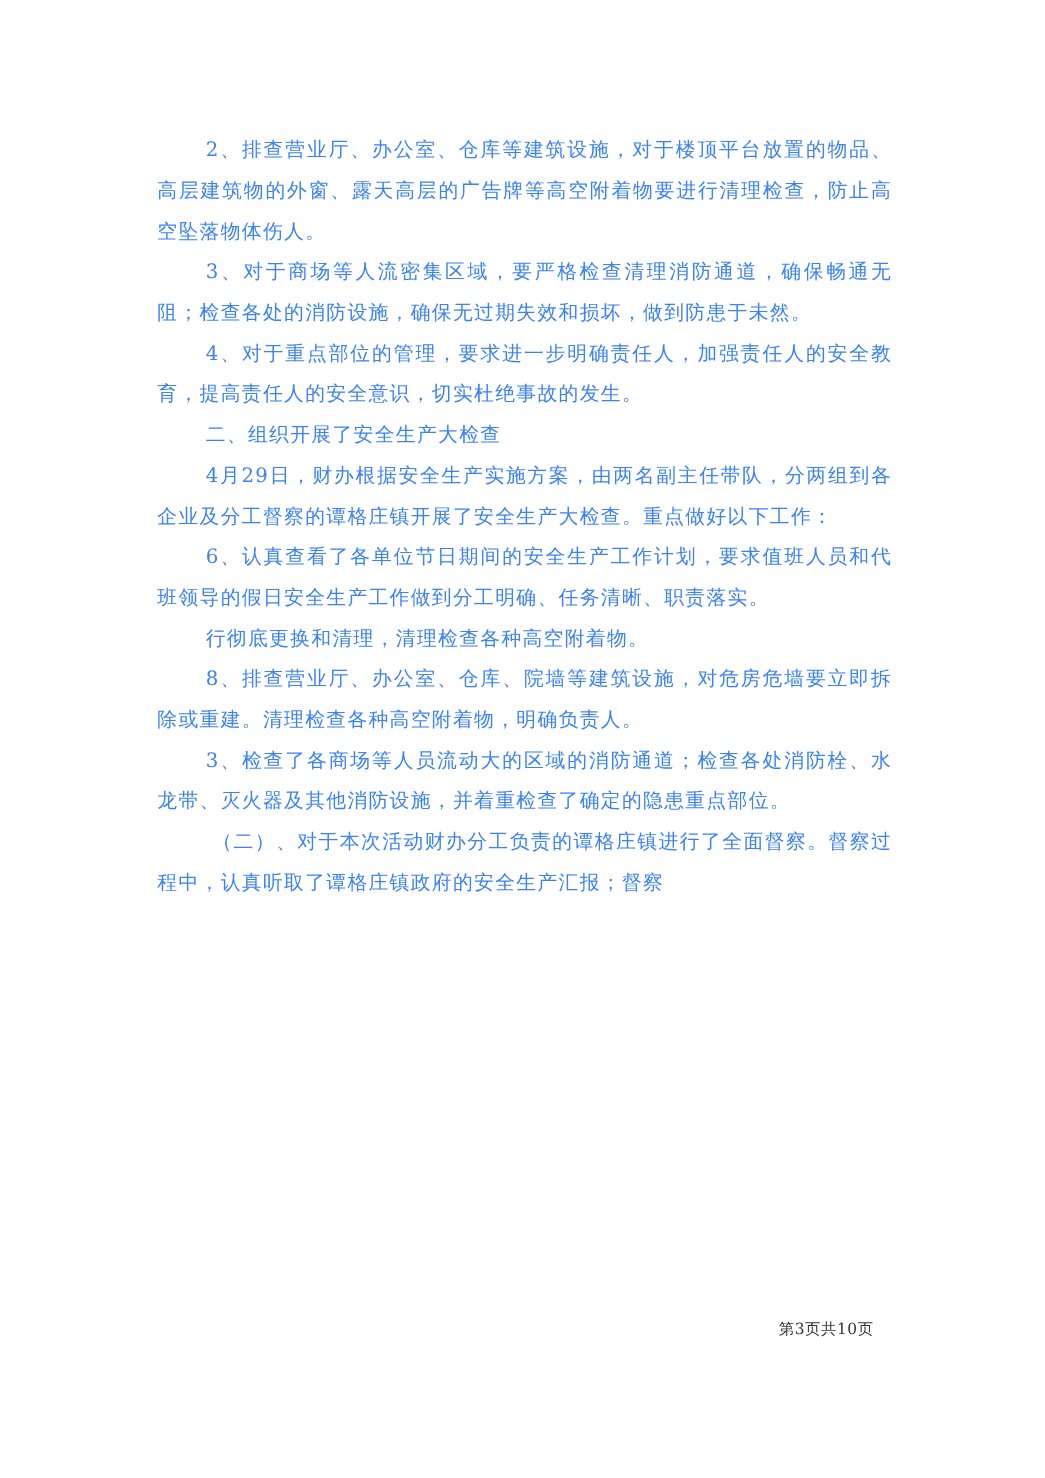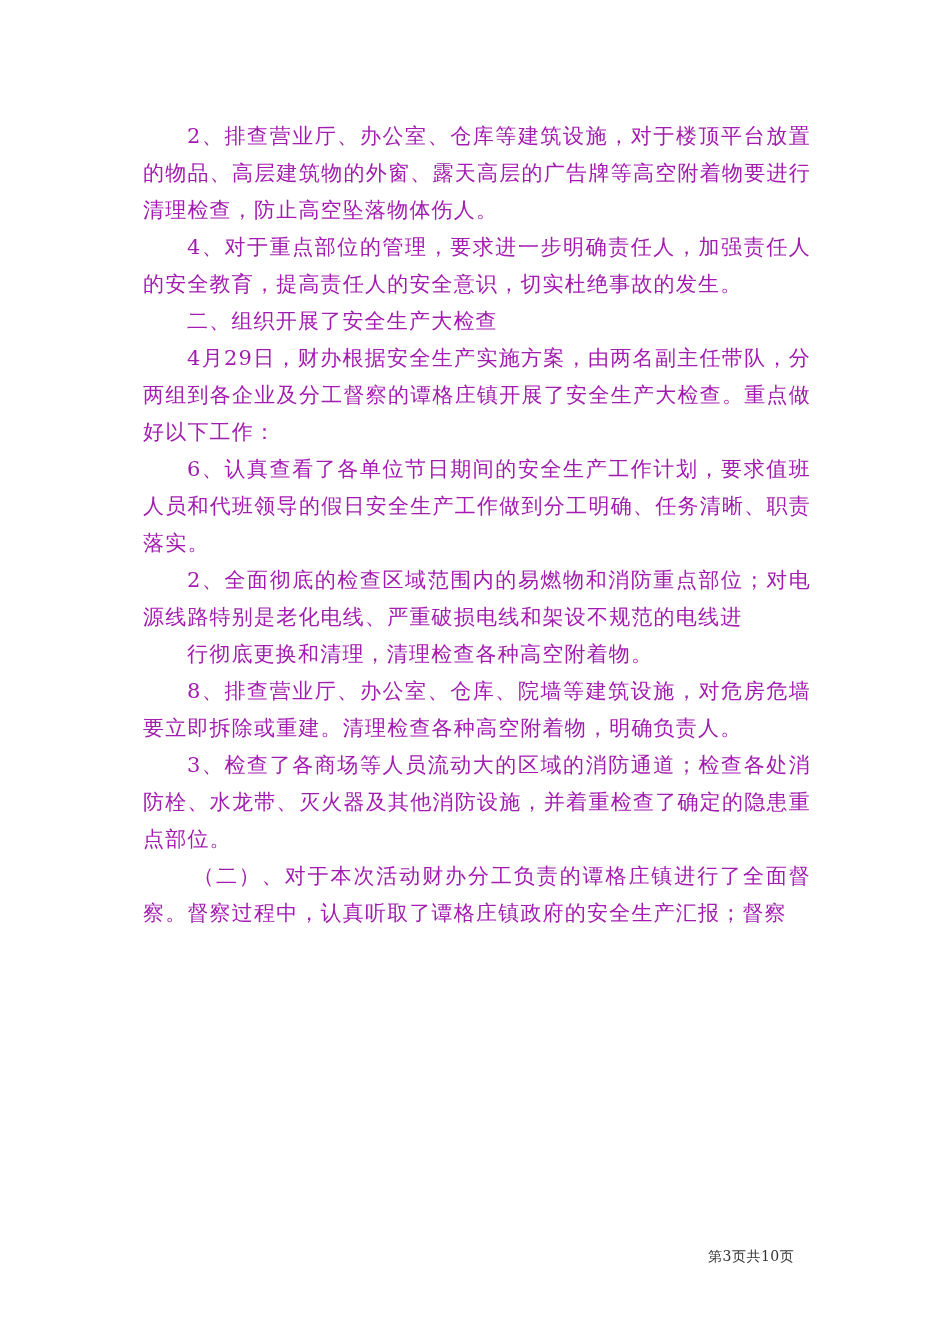--- a/index.html
+++ b/index.html
@@ -4,44 +4,44 @@
 <style>
   html, body { margin: 0; padding: 0; background: #ffffff; }
   body { width: 950px; height: 1344px; position: relative; overflow: hidden; }
   .page {
     position: absolute; left: 0; top: 0; width: 950px; height: 1344px;
     background: #ffffff;
   }
   .content {
     position: absolute; left: 143px; top: 118px; width: 668px;
     font-family: "DejaVu Serif", "Liberation Serif", serif;
-    font-size: 21px; line-height: 37px; color: #a21caf;
+    font-size: 18px; line-height: 37px; color: #3b82f6;
     letter-spacing: 1.2px;
   }
   .para { margin: 0; text-align: justify; text-justify: inter-ideograph; }
   .para.indent { text-indent: 44px; }
   .para.indent-wide { text-indent: 50px; }
   .para.continuation { padding-left: 44px; }
   .footer {
-    position: absolute; left: 708px; top: 1248px;
+    position: absolute; left: 708px; top: 1200px;
     font-family: "DejaVu Serif", "Liberation Serif", serif;
     font-size: 14px; color: #333333; letter-spacing: 0.5px;
   }
 </style>
 </head>
 <body>
 
 <div class="page">
   <div class="content">
     <p class="para indent">2、排查营业厅、办公室、仓库等建筑设施，对于楼顶平台放置的物品、高层建筑物的外窗、露天高层的广告牌等高空附着物要进行清理检查，防止高空坠落物体伤人。</p>
+    <p class="para indent">3、对于商场等人流密集区域，要严格检查清理消防通道，确保畅通无阻；检查各处的消防设施，确保无过期失效和损坏，做到防患于未然。</p>
     <p class="para indent">4、对于重点部位的管理，要求进一步明确责任人，加强责任人的安全教育，提高责任人的安全意识，切实杜绝事故的发生。</p>
     <p class="para indent">二、组织开展了安全生产大检查</p>
     <p class="para indent">4月29日，财办根据安全生产实施方案，由两名副主任带队，分两组到各企业及分工督察的谭格庄镇开展了安全生产大检查。重点做好以下工作：</p>
     <p class="para indent">6、认真查看了各单位节日期间的安全生产工作计划，要求值班人员和代班领导的假日安全生产工作做到分工明确、任务清晰、职责落实。</p>
-    <p class="para indent">2、全面彻底的检查区域范围内的易燃物和消防重点部位；对电源线路特别是老化电线、严重破损电线和架设不规范的电线进</p>
     <p class="para continuation">行彻底更换和清理，清理检查各种高空附着物。</p>
     <p class="para indent">8、排查营业厅、办公室、仓库、院墙等建筑设施，对危房危墙要立即拆除或重建。清理检查各种高空附着物，明确负责人。</p>
     <p class="para indent">3、检查了各商场等人员流动大的区域的消防通道；检查各处消防栓、水龙带、灭火器及其他消防设施，并着重检查了确定的隐患重点部位。</p>
     <p class="para indent-wide">（二）、对于本次活动财办分工负责的谭格庄镇进行了全面督察。督察过程中，认真听取了谭格庄镇政府的安全生产汇报；督察</p>
   </div>
 
   <div class="footer">第3页共10页</div>
 </div>
 
 </body></html>

